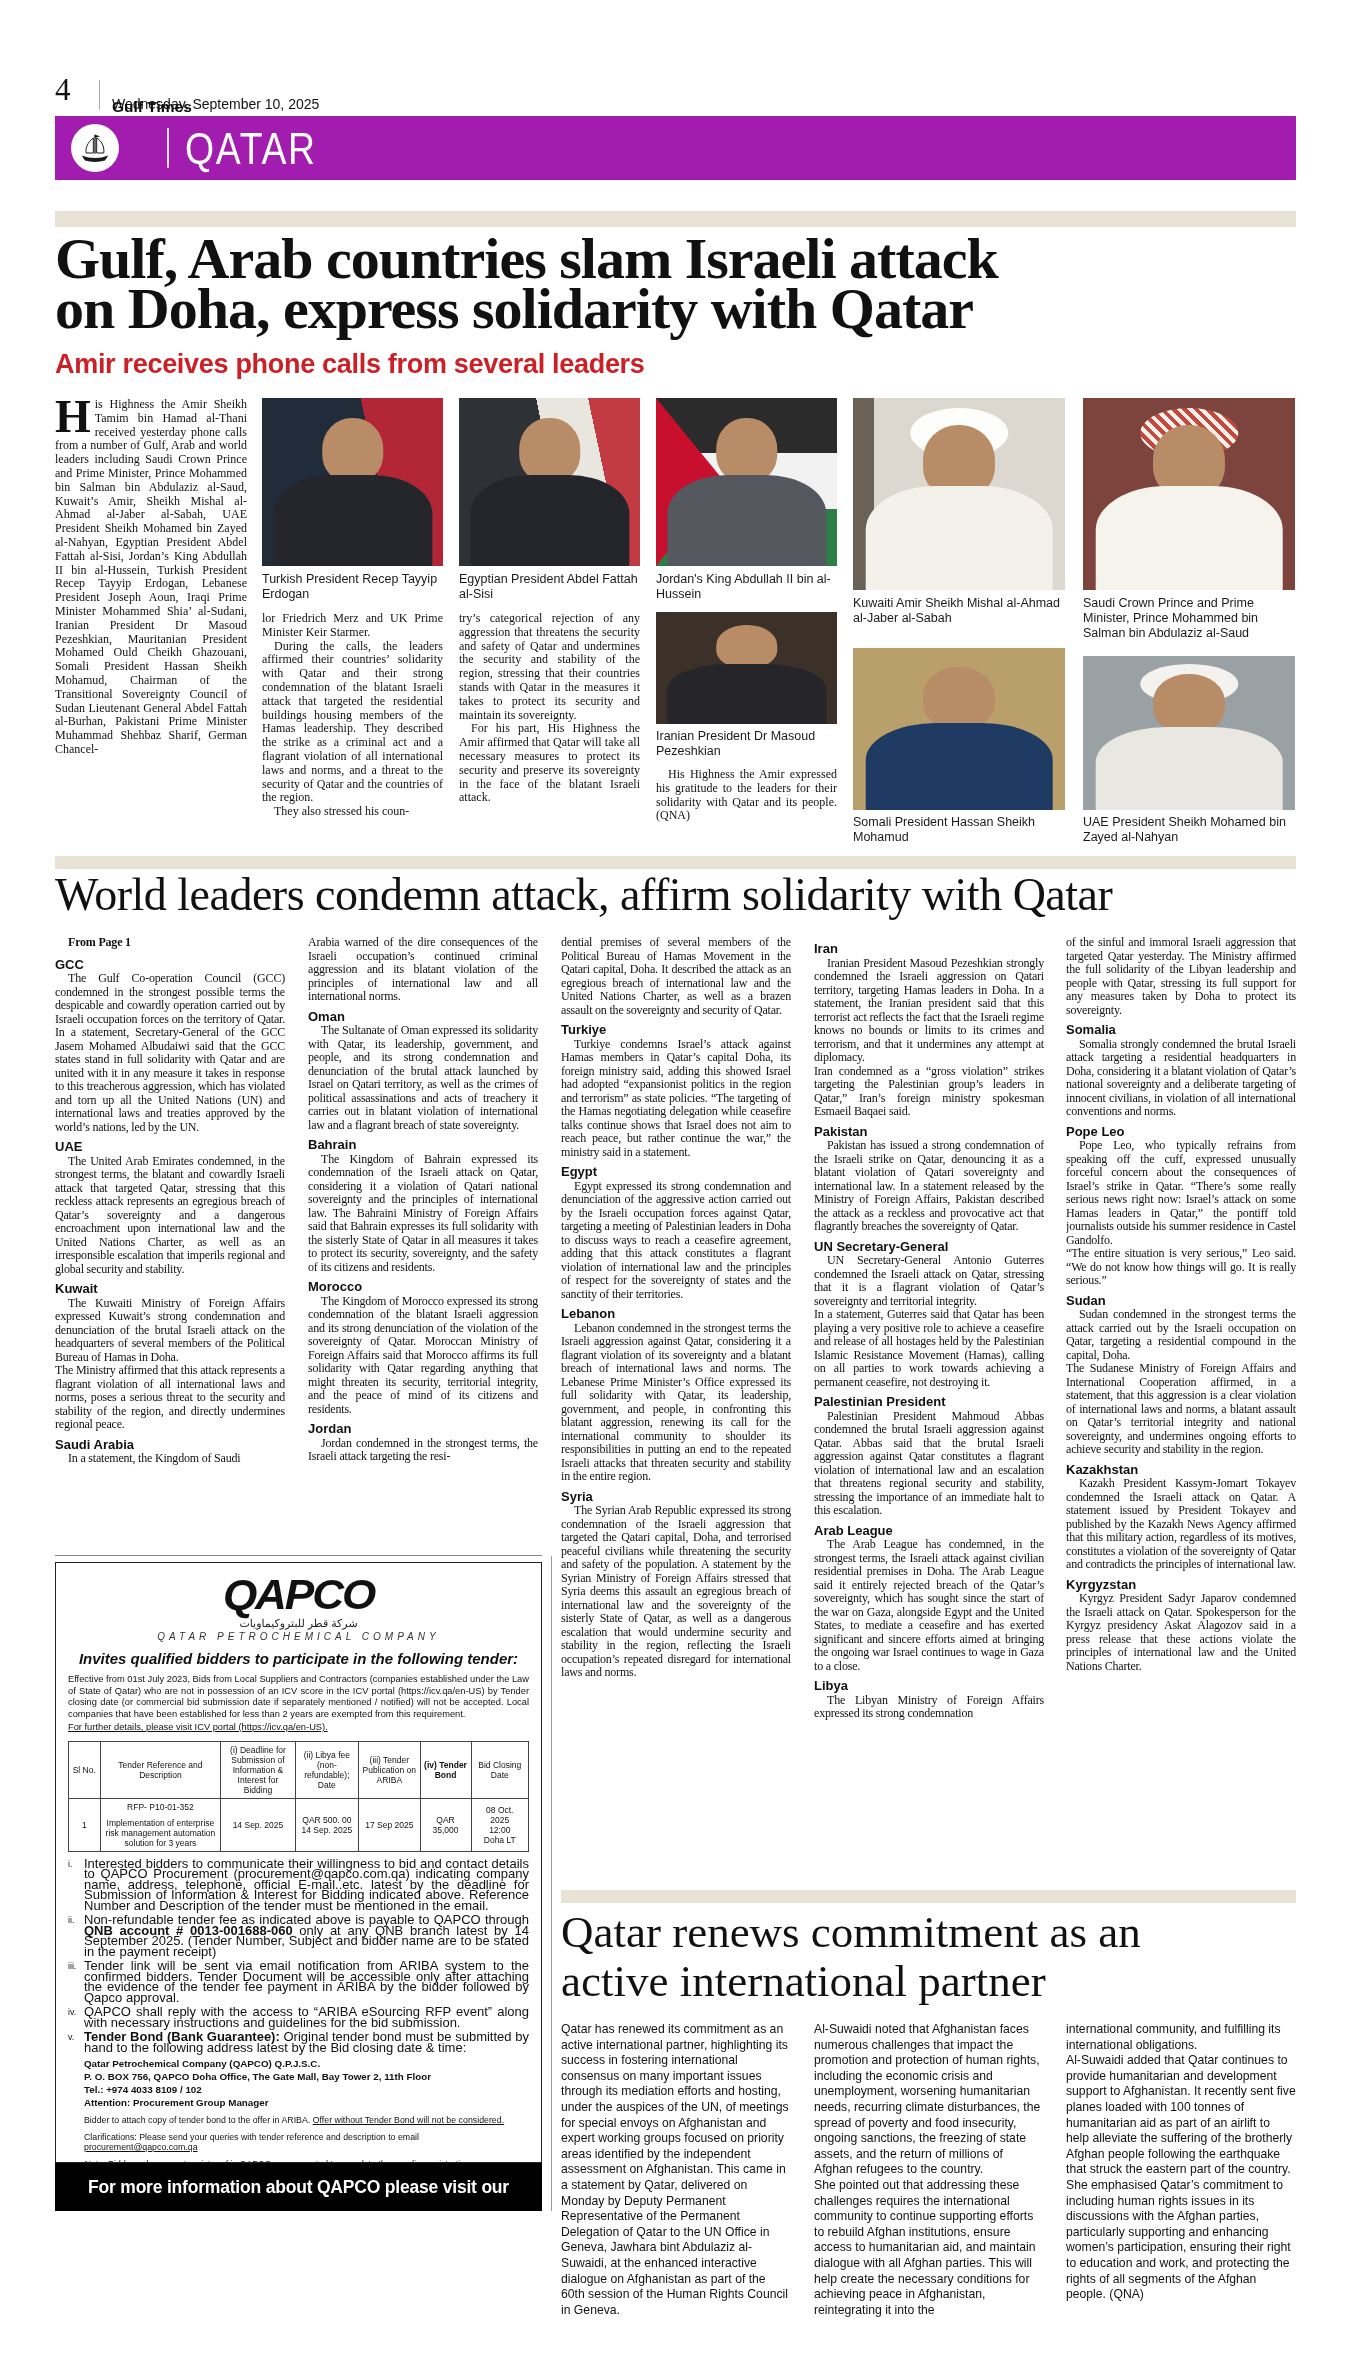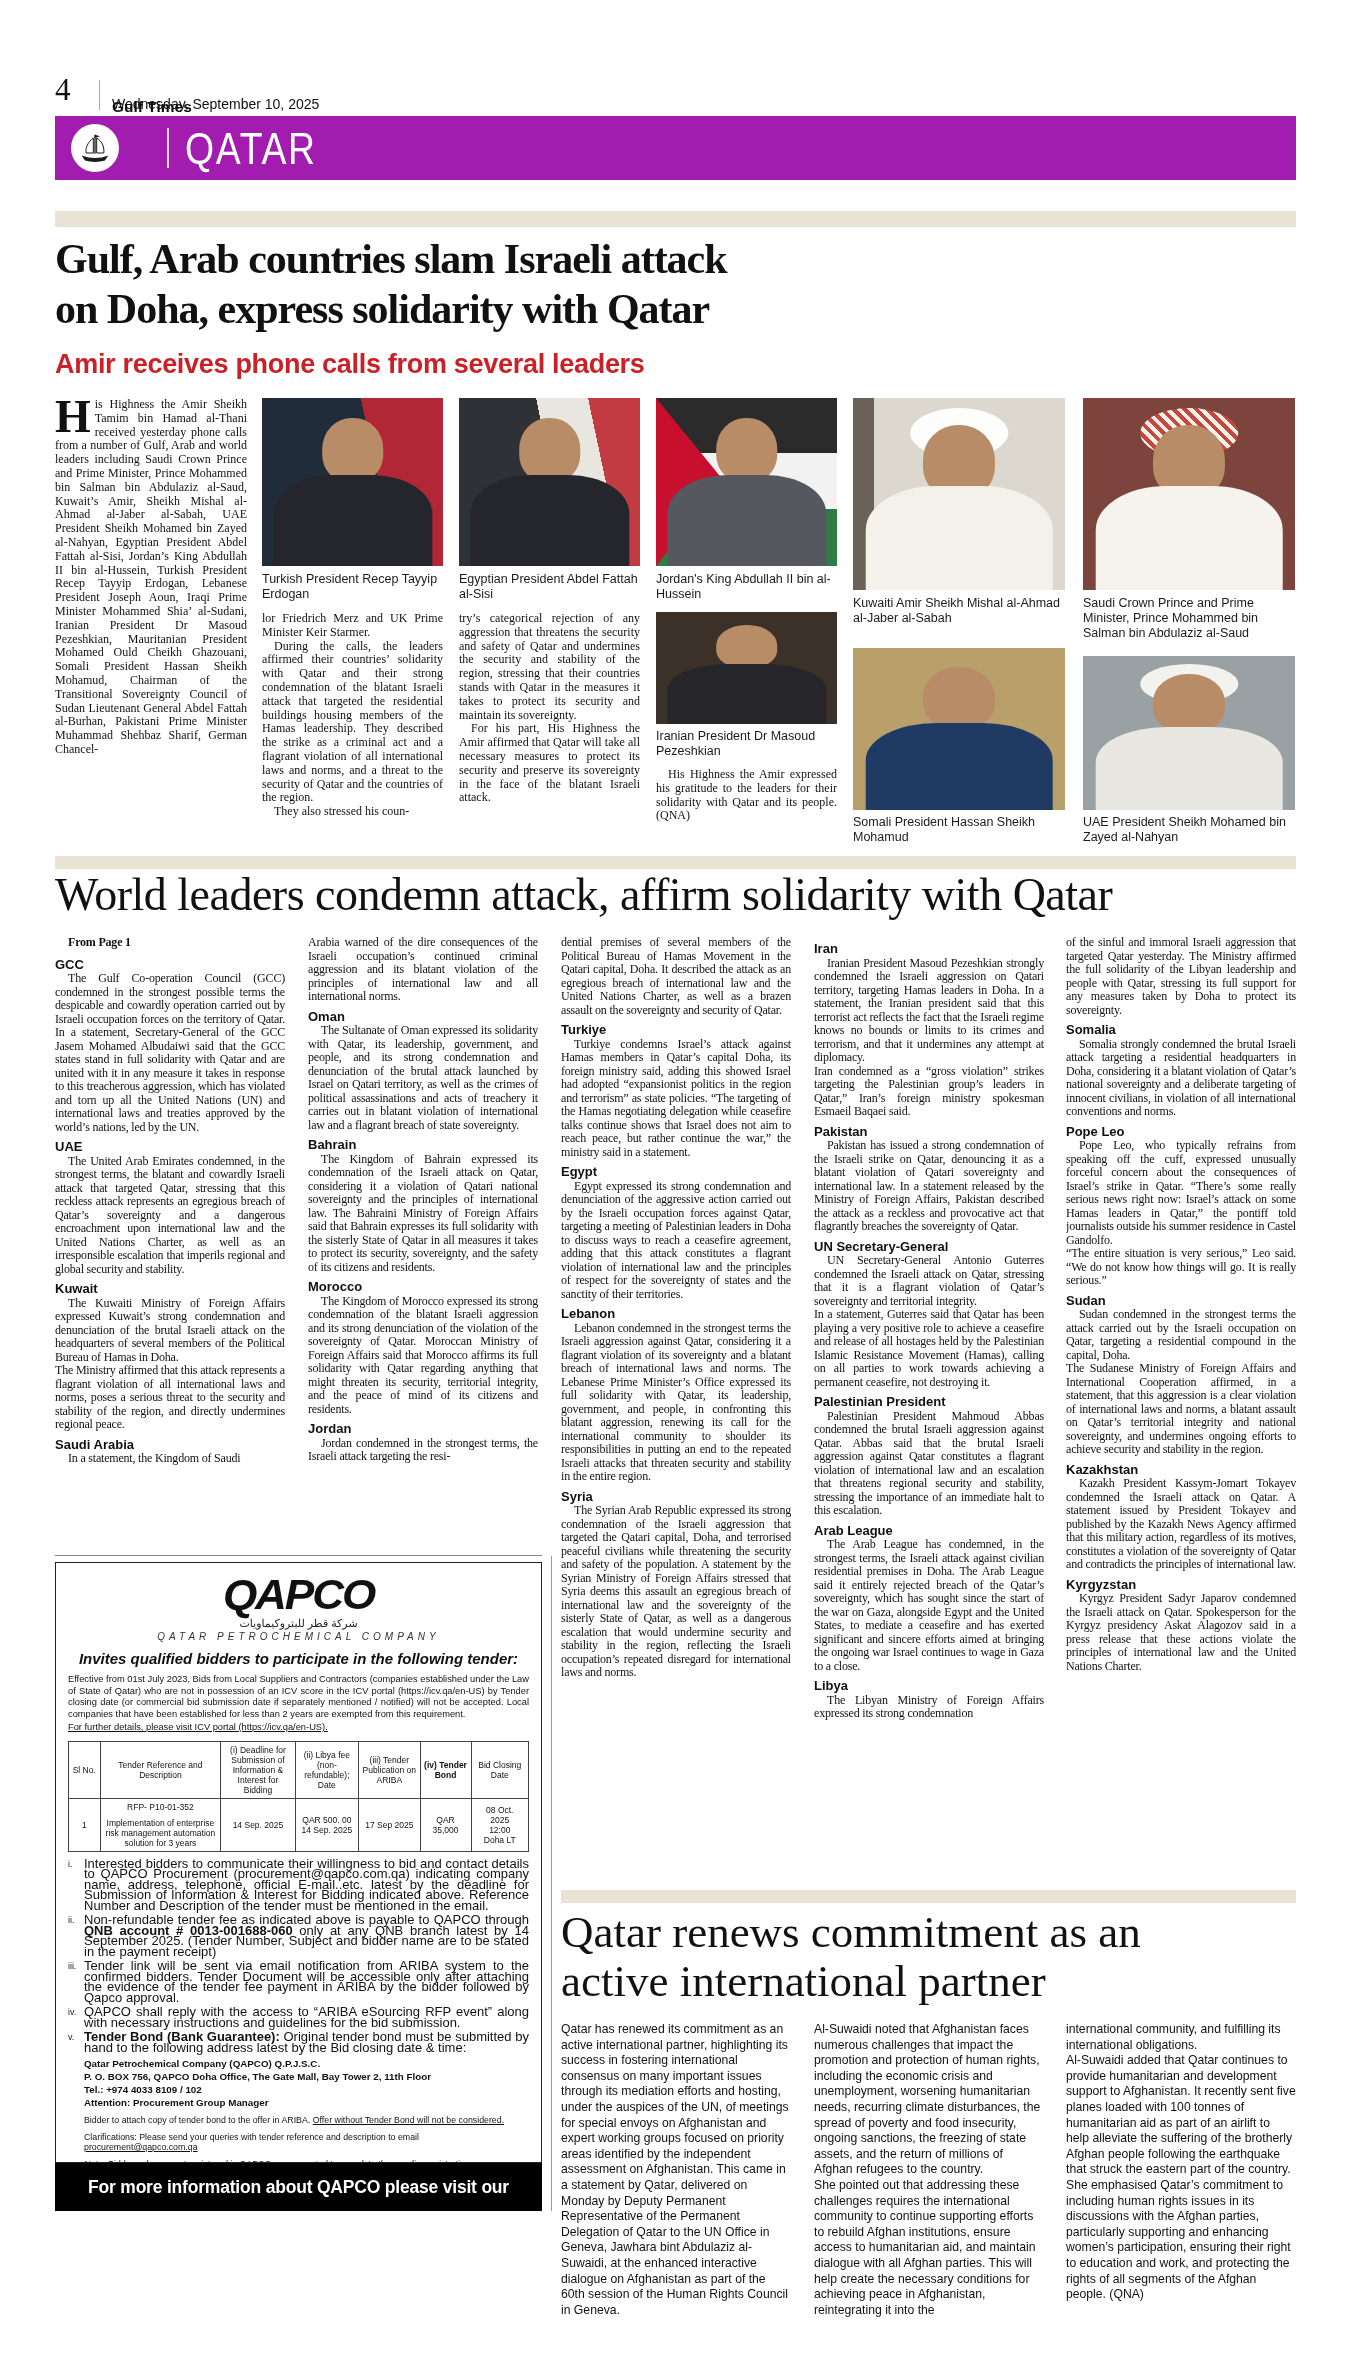--- a/index.html
+++ b/index.html
@@ -15,21 +15,21 @@
   .banner .wline{position:absolute;left:112px;top:12px;width:2px;height:40px;background:rgba(255,255,255,.85);}
   .banner .sect{position:absolute;left:130px;top:8px;color:#fff;font-family:"Liberation Sans",sans-serif;
                 font-size:44px;letter-spacing:2px;transform:scaleX(.85);transform-origin:left top;}
   
   .beige{position:absolute;background:#e8e3d4;}
   .jt{text-align:justify;}
   .ind{text-indent:13px;}
   .pre{white-space:pre-line;}
   
   .h1{position:absolute;left:55px;top:234px;width:1245px;font-family:"Liberation Serif",serif;font-weight:bold;
-      font-size:42px;line-height:50px;letter-spacing:-1px;white-space:pre-line;}
+      font-size:58px;line-height:50px;letter-spacing:-1px;white-space:pre-line;}
   .subhead{position:absolute;left:55px;top:349px;font-family:"Liberation Sans",sans-serif;font-weight:bold;
       font-size:27px;color:#cc2027;letter-spacing:-.3px;}
   .a1txt{position:absolute;font-size:12px;line-height:13.8px;overflow:hidden;}
   .a1txt p{margin:0 0 0 0;}
   .a1txt p + p{text-indent:12px;}
   .dropcap{float:left;font-size:46px;line-height:38px;font-weight:bold;padding-right:4px;}
   .photo{position:absolute;overflow:hidden;background:#8a8a8a;}
   .photo .head{position:absolute;top:12%;left:50%;width:34%;height:38%;transform:translateX(-50%);
                border-radius:48% 48% 42% 42%;background:#b98c68;}
   .photo .hat{position:absolute;top:5%;left:50%;width:46%;height:26%;transform:translateX(-50%);

